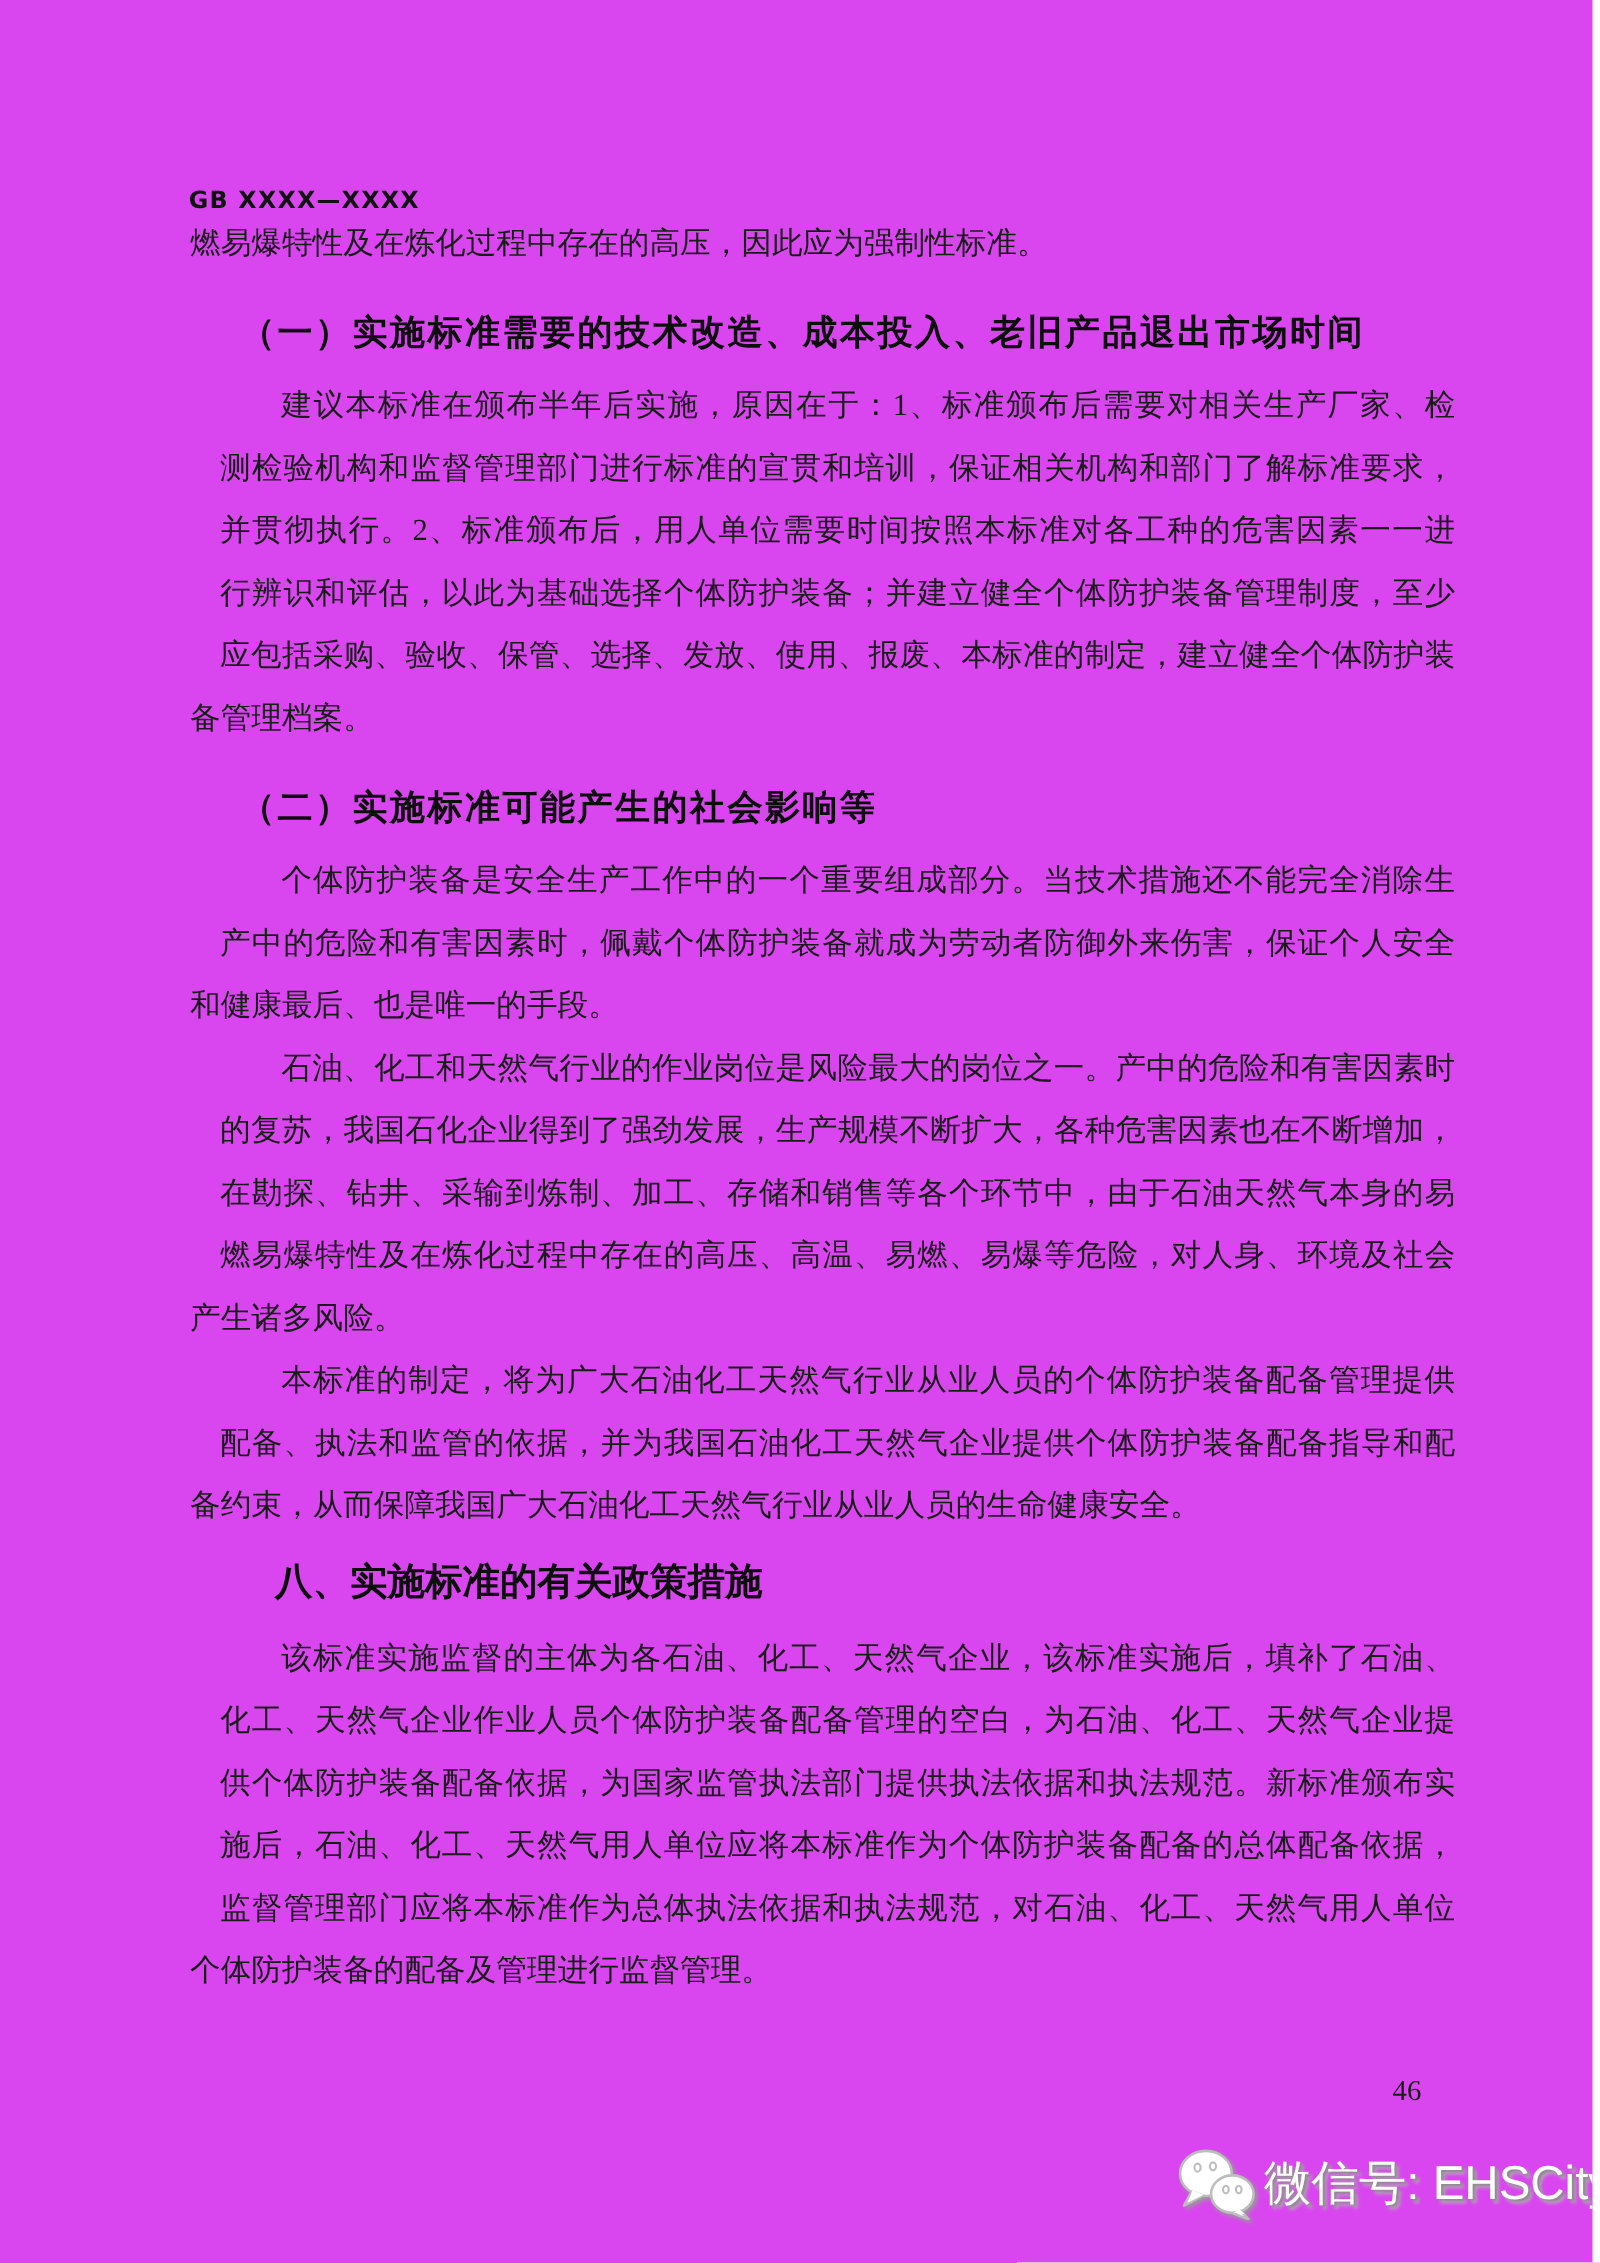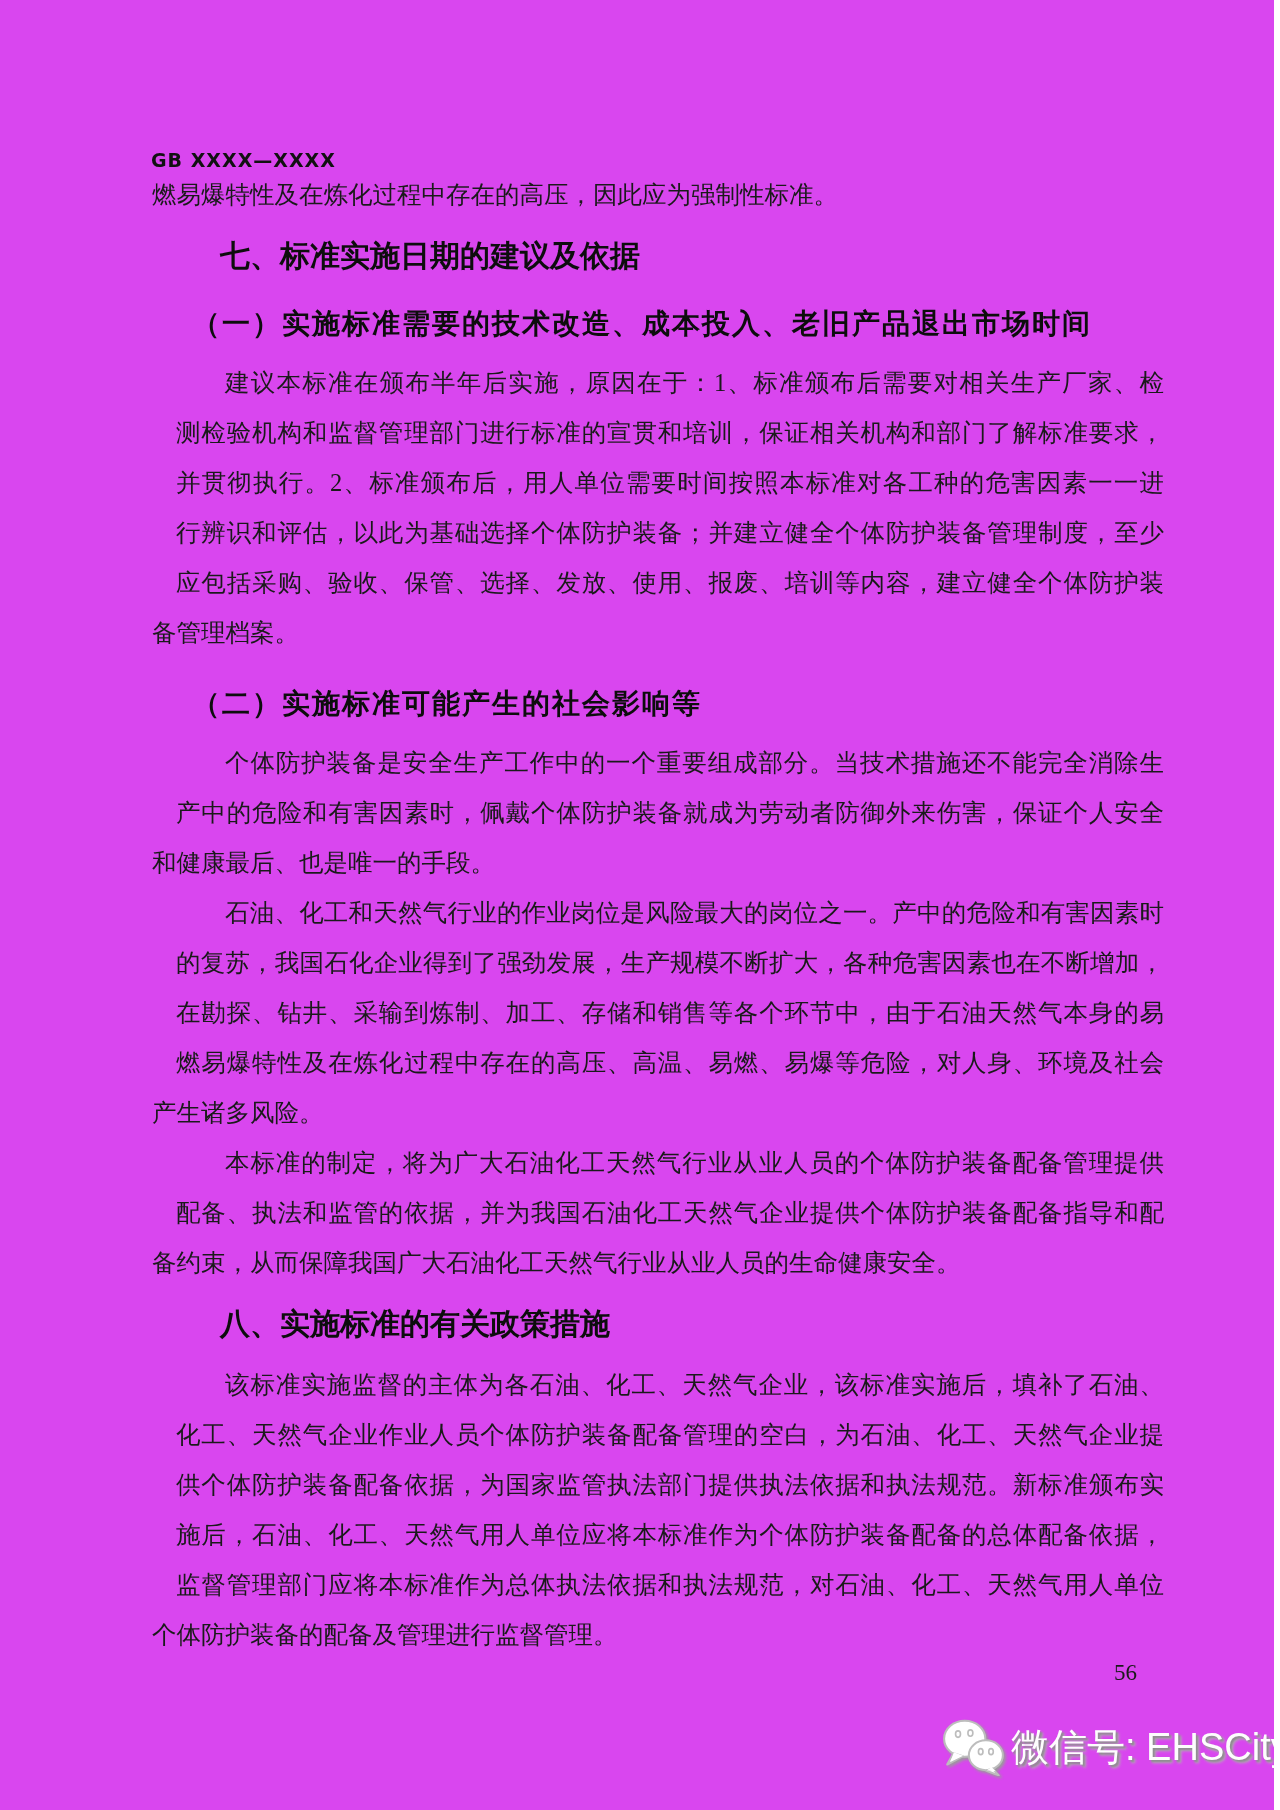--- a/index.html
+++ b/index.html
@@ -93,28 +93,27 @@
 </style>
 </head>
 <body>
 
 <div class="page">
 
   <div class="gb-header">GB XXXX—XXXX</div>
 
   <div class="doc-body" id="doc-body">
       <div class="line">燃易爆特性及在炼化过程中存在的高压，因此应为强制性标准。</div>
-      <div class="h1">七、标准实施日期的建议及依据</div>
       <div class="h2">（一）实施标准需要的技术改造、成本投入、老旧产品退出市场时间</div>
       <div class="para">
         <div class="line indent fill">建议本标准在颁布半年后实施，原因在于：1、标准颁布后需要对相关生产厂家、检</div>
         <div class="line fill">测检验机构和监督管理部门进行标准的宣贯和培训，保证相关机构和部门了解标准要求，</div>
         <div class="line fill">并贯彻执行。2、标准颁布后，用人单位需要时间按照本标准对各工种的危害因素一一进</div>
         <div class="line fill">行辨识和评估，以此为基础选择个体防护装备；并建立健全个体防护装备管理制度，至少</div>
-        <div class="line fill">应包括采购、验收、保管、选择、发放、使用、报废、培训等内容，建立健全个体防护装</div>
+        <div class="line fill">应包括采购、验收、保管、选择、发放、使用、报废、本标准的制定，建立健全个体防护装</div>
         <div class="line">备管理档案。</div>
       </div>
       <div class="h2">（二）实施标准可能产生的社会影响等</div>
       <div class="para">
         <div class="line indent fill">个体防护装备是安全生产工作中的一个重要组成部分。当技术措施还不能完全消除生</div>
         <div class="line fill">产中的危险和有害因素时，佩戴个体防护装备就成为劳动者防御外来伤害，保证个人安全</div>
         <div class="line">和健康最后、也是唯一的手段。</div>
       </div>
       <div class="para">
         <div class="line indent fill">石油、化工和天然气行业的作业岗位是风险最大的岗位之一。产中的危险和有害因素时</div>
@@ -132,21 +131,21 @@
       <div class="para">
         <div class="line indent fill">该标准实施监督的主体为各石油、化工、天然气企业，该标准实施后，填补了石油、</div>
         <div class="line fill">化工、天然气企业作业人员个体防护装备配备管理的空白，为石油、化工、天然气企业提</div>
         <div class="line fill">供个体防护装备配备依据，为国家监管执法部门提供执法依据和执法规范。新标准颁布实</div>
         <div class="line fill">施后，石油、化工、天然气用人单位应将本标准作为个体防护装备配备的总体配备依据，</div>
         <div class="line fill">监督管理部门应将本标准作为总体执法依据和执法规范，对石油、化工、天然气用人单位</div>
         <div class="line">个体防护装备的配备及管理进行监督管理。</div>
       </div>
     </div>
 
-  <div class="page-number">56</div>
+  <div class="page-number">46</div>
 
   <div class="watermark">
     <svg class="wm-icon" viewBox="0 0 64 56" xmlns="http://www.w3.org/2000/svg">
 
       <ellipse cx="23" cy="20" rx="20" ry="17.5" fill="#ffffff" stroke="#bdbdbd" stroke-width="2"></ellipse>
       <path d="M 12 34 L 6 45 L 21 37 Z" fill="#ffffff" stroke="#bdbdbd" stroke-width="2" stroke-linejoin="round"></path>
       <path d="M 12.5 33 L 21.5 36.5 L 9 42.5 Z" fill="#ffffff" stroke="none"></path>
       <ellipse cx="16.5" cy="15.5" rx="2.4" ry="3.1" fill="#ffffff" stroke="#bdbdbd" stroke-width="1.6"></ellipse>
       <ellipse cx="28.5" cy="14.5" rx="2.4" ry="3.1" fill="#ffffff" stroke="#bdbdbd" stroke-width="1.6"></ellipse>
 

